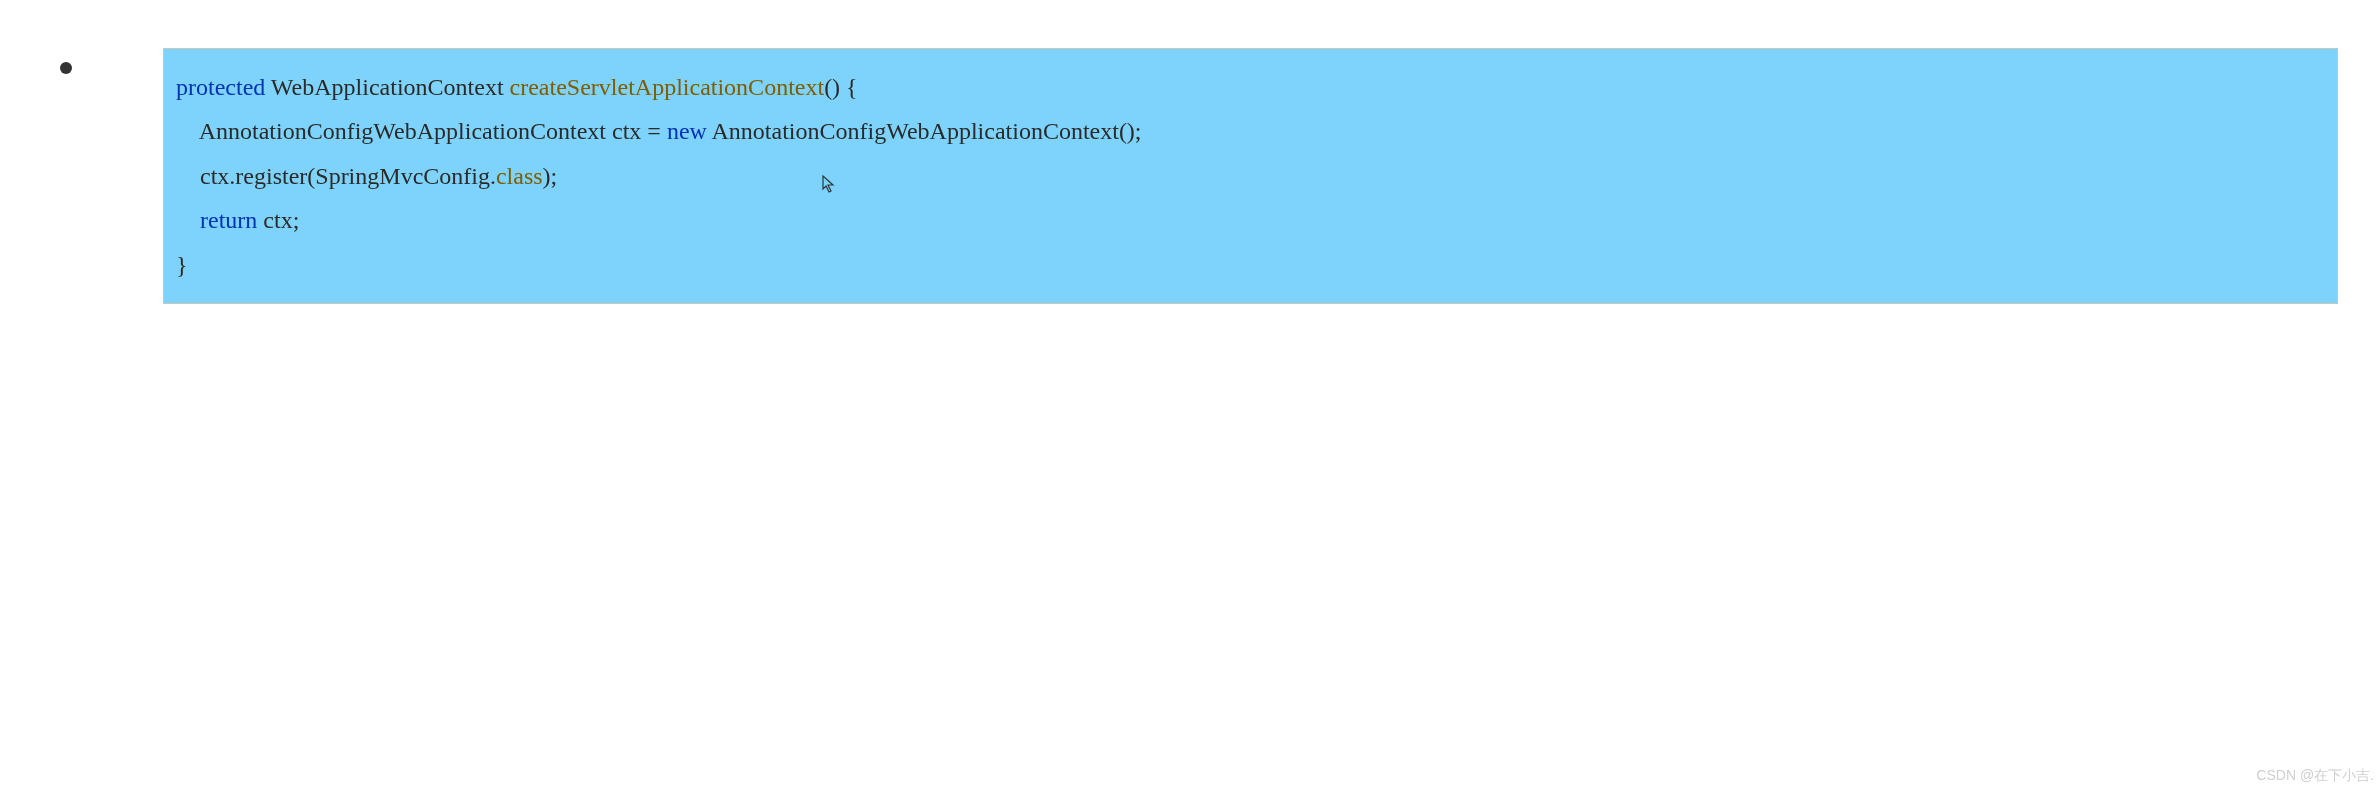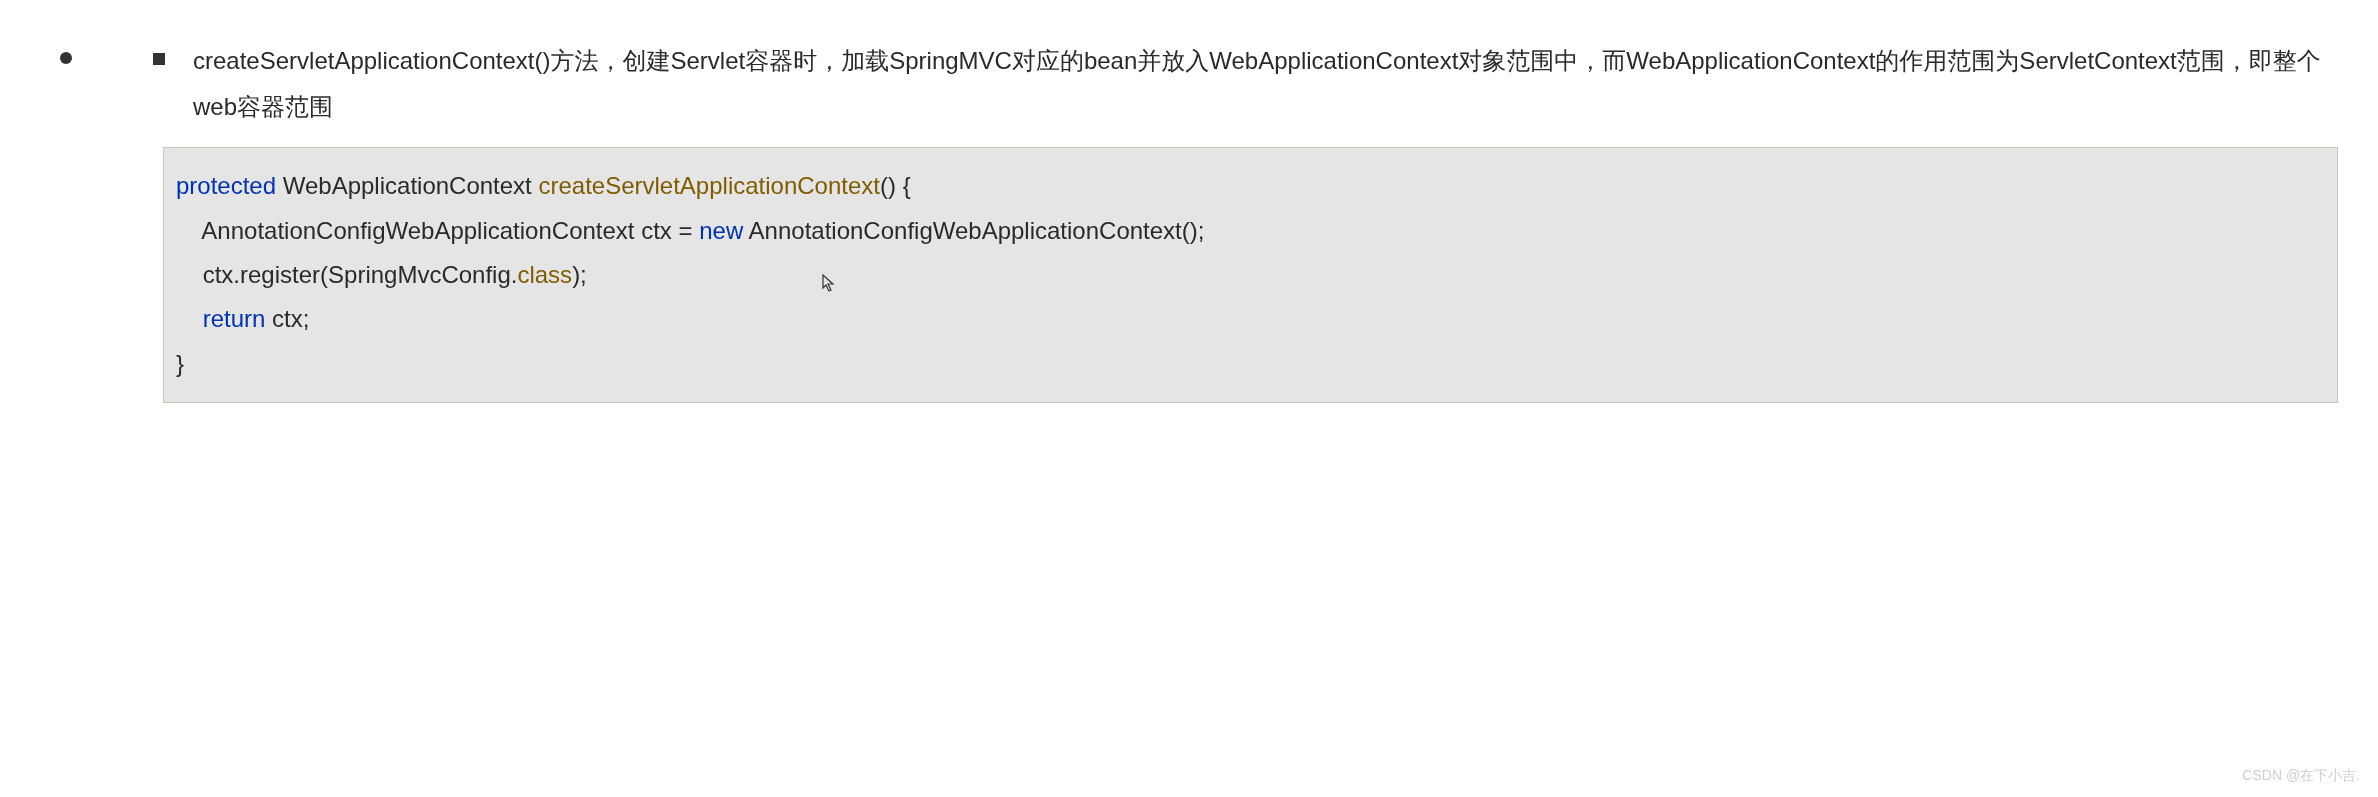--- a/index.html
+++ b/index.html
@@ -49,63 +49,58 @@
       position: absolute;
       left: 0;
       top: 0.62em;
       width: 12px;
       height: 12px;
       background: #333;
     }
     .code-block {
       margin-top: 18px;
       margin-left: 58px;
-      background: #e5e5e5;
+      background: #7dd3fc;
       border: 1px solid #c8c8b8;
       padding: 16px 12px;
-      font-family: Liberation Sans, sans-serif;
+      font-family: Liberation Serif, serif;
       font-size: 24px;
       line-height: 1.85;
       white-space: pre;
       color: #2a2a2a;
       overflow-x: auto;
       position: relative;
     }
     .kw-modifier { color: #0033b3; }
     .kw-method { color: #805c00; }
     .kw-new { color: #0033b3; }
     .kw-keyword { color: #0033b3; }
     .kw-class { color: #805c00; }
     .watermark {
       position: fixed;
       bottom: 8px;
-      right: 18px;
+      right: 4px;
       font-size: 14px;
       color: #cfcfcf;
       font-family: -apple-system, sans-serif;
     }
     .cursor {
       position: absolute;
       left: 658px;
       top: 126px;
       width: 14px;
       height: 18px;
       pointer-events: none;
     }
   </style>
 </head>
 <body>
 
 <ul class="outer">
   <li>
-    <ul class="inner">
-      <li>
-        <span>createServletApplicationContext()方法，创建Servlet容器时，加载SpringMVC对应的bean并放入WebApplicationContext对象范围中，而WebApplicationContext的作用范围为ServletContext范围，即整个web容器范围</span>
-      </li>
-    </ul>
     <div class="code-block"><span class="kw-modifier">protected</span><span> WebApplicationContext </span><span class="kw-method">createServletApplicationContext</span><span>() {</span>
 <span>    AnnotationConfigWebApplicationContext ctx = </span><span class="kw-new">new</span><span> AnnotationConfigWebApplicationContext();</span>
 <span>    ctx.register(SpringMvcConfig.</span><span class="kw-class">class</span><span>);</span>
 <span>    </span><span class="kw-keyword">return</span><span> ctx;</span>
 <span>}</span><svg class="cursor" viewBox="0 0 14 18">
           <path d="M1 1 L1 14 L4 11 L7 17 L9 16 L6 10 L11 10 Z" fill="none" stroke="#333" stroke-width="1.2"></path>
         </svg></div>
   </li>
 </ul>
 

